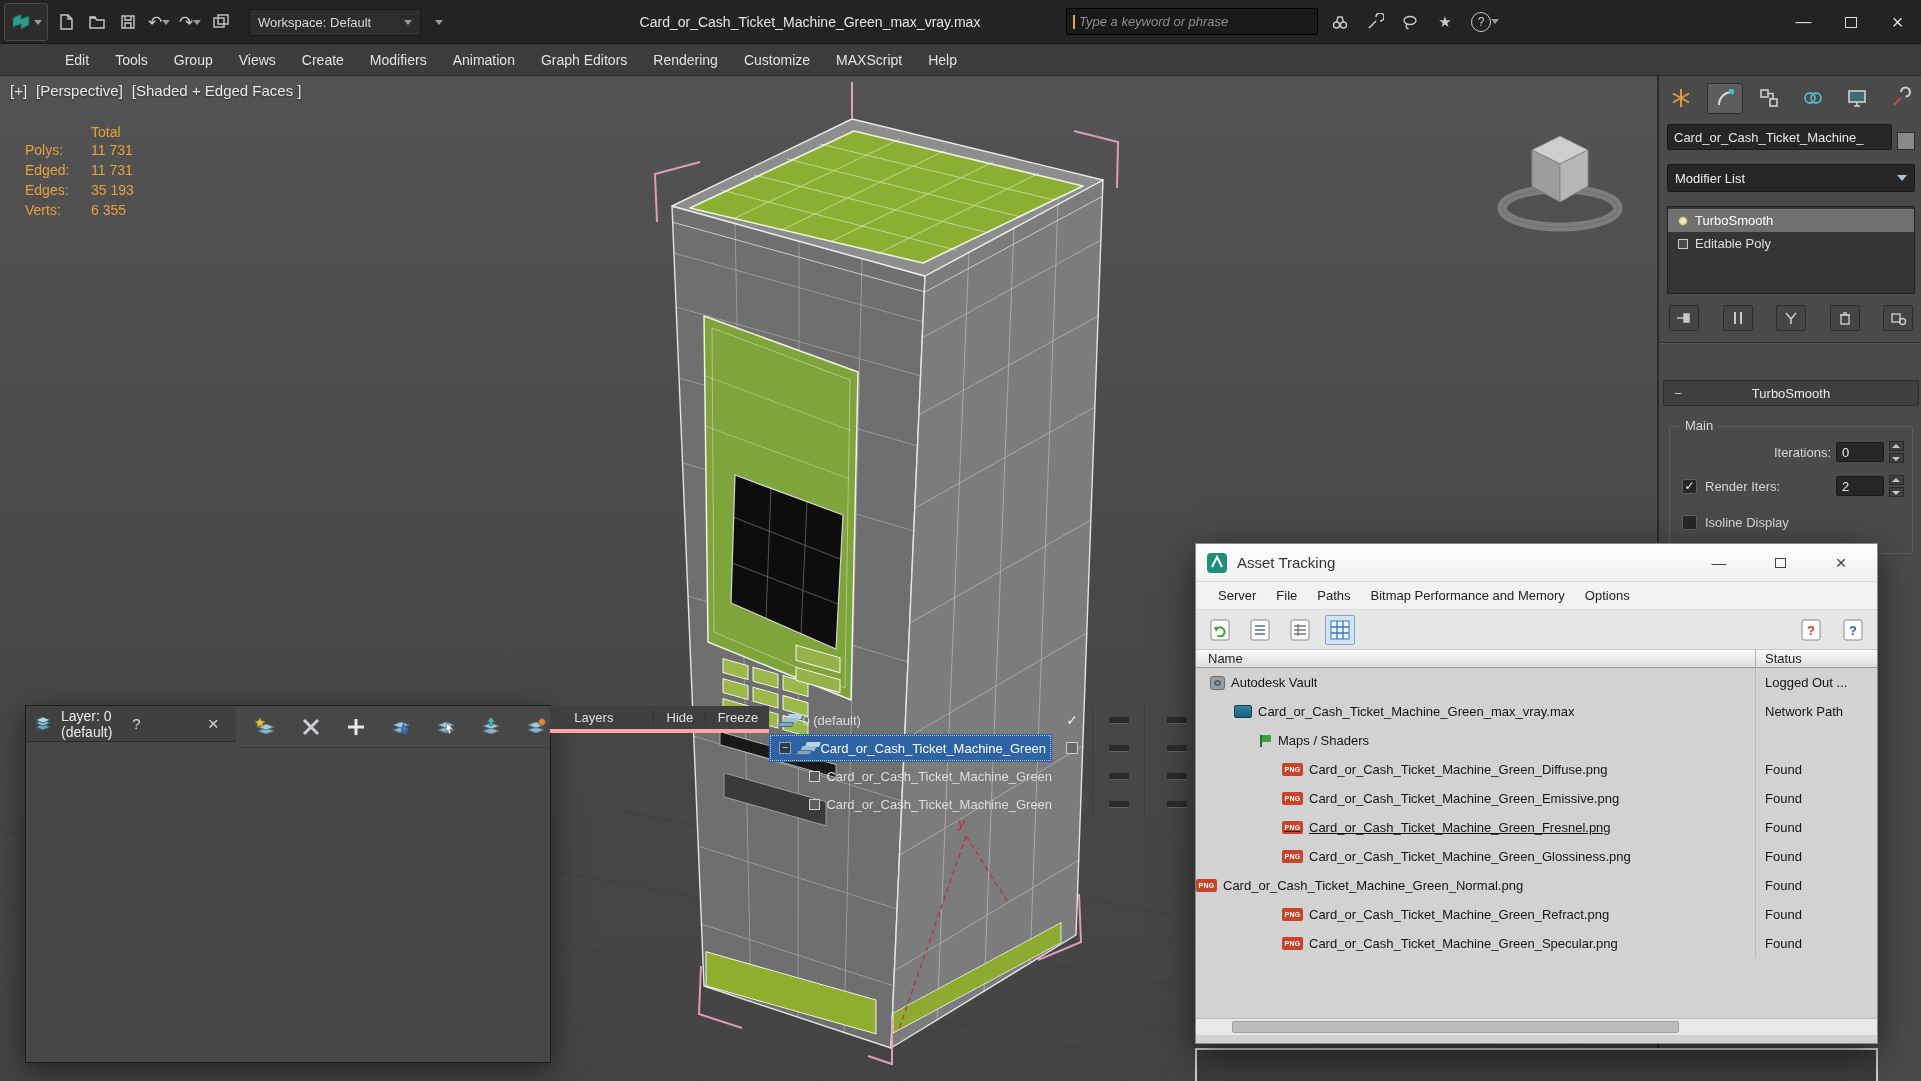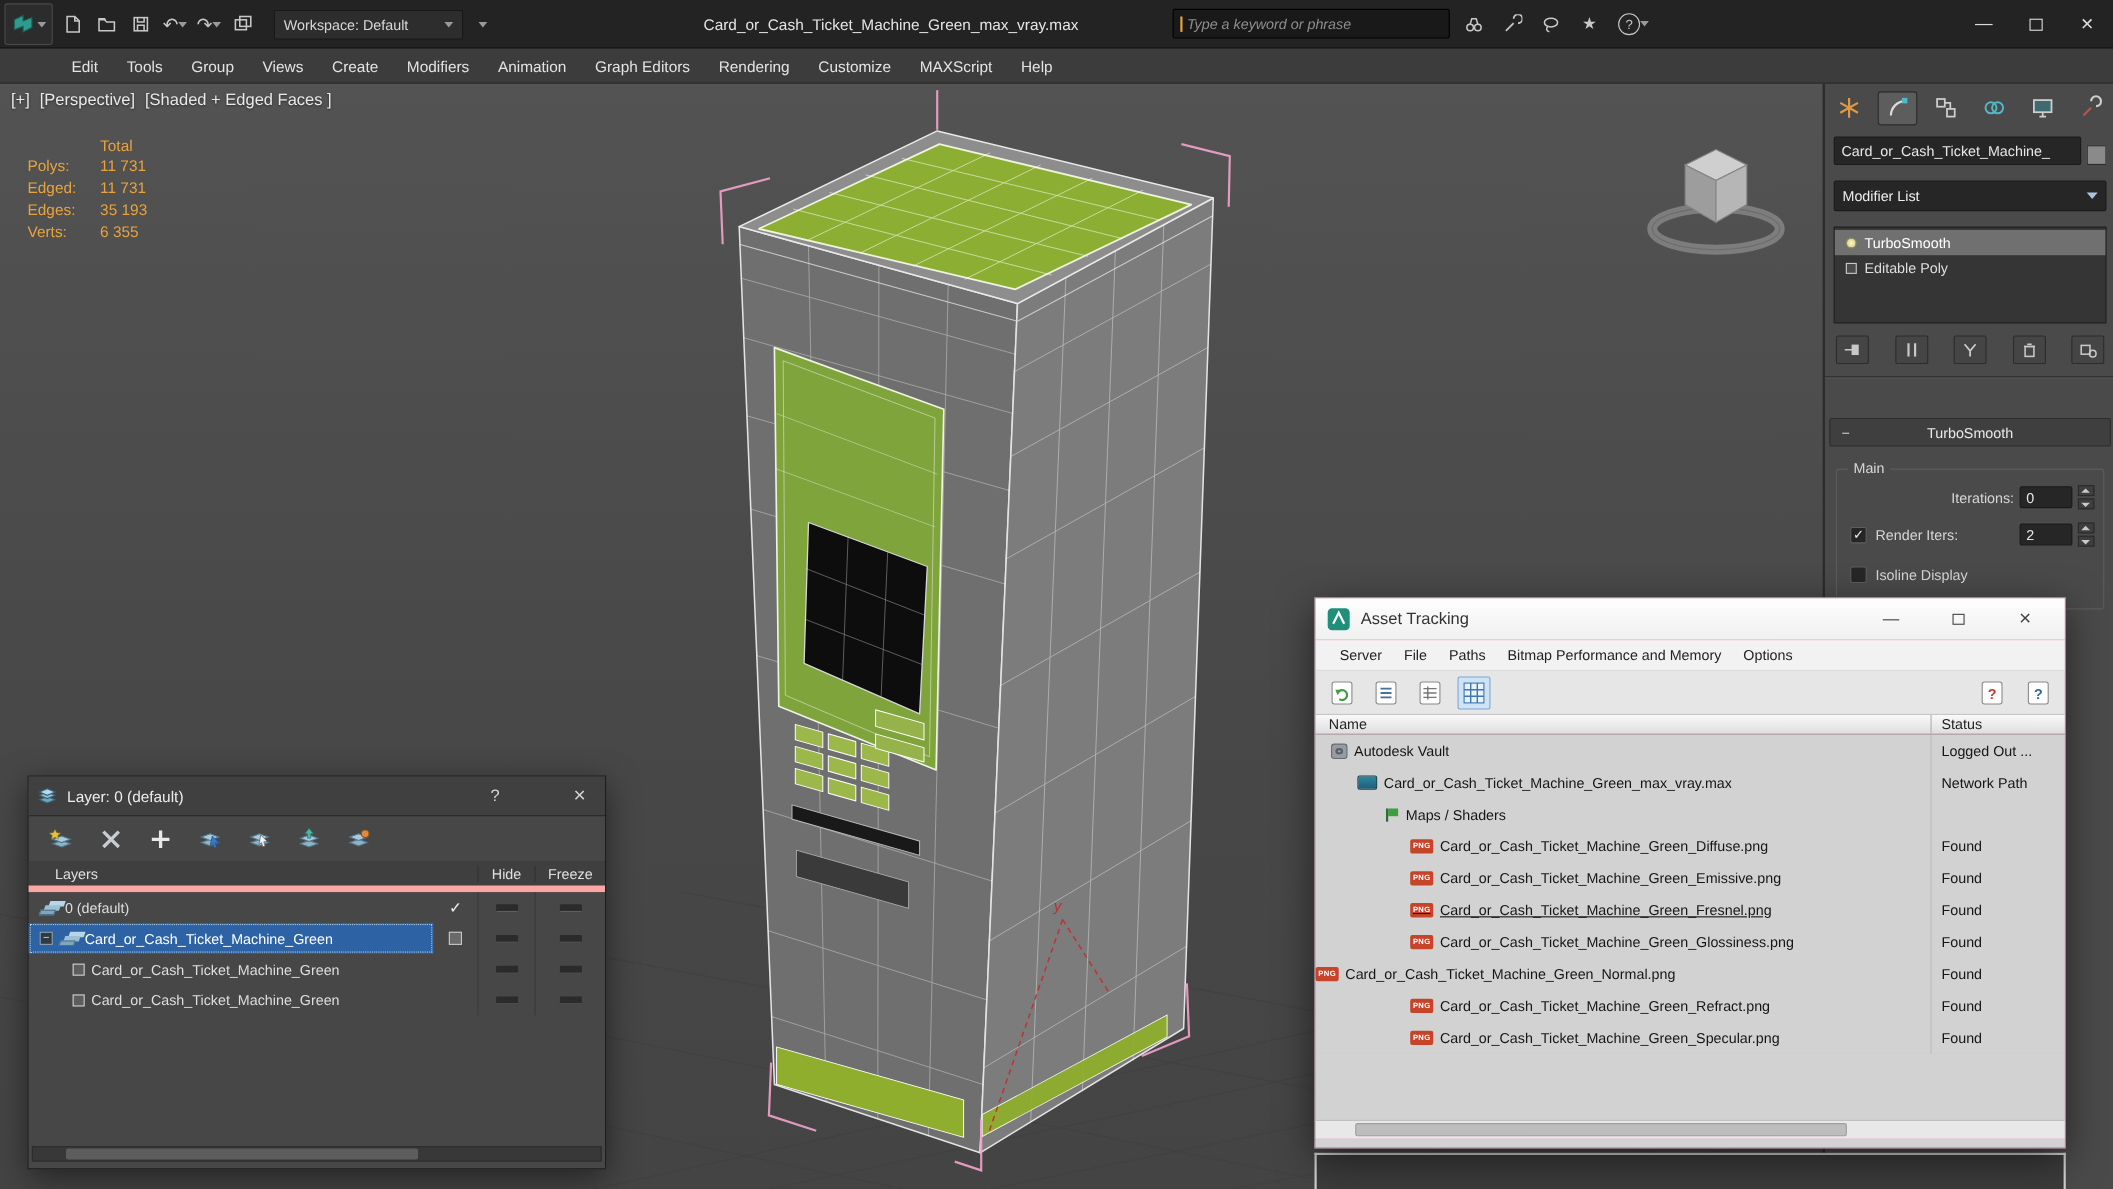--- a/index.html
+++ b/index.html
@@ -70,28 +70,28 @@
 .spin i{flex:1;background:#3e3e3e;border:1px solid #2a2a2a;position:relative}
 .spin i::after{content:"";position:absolute;left:2px;border-left:4px solid transparent;border-right:4px solid transparent}
 .spin .up::after{top:2px;border-bottom:4px solid #c9c9c9}
 .spin .dn::after{top:3px;border-top:4px solid #c9c9c9}
 .cb{width:15px;height:15px;background:#262626;border:1px solid #5e5e5e;border-radius:2px;display:flex;align-items:center;justify-content:center;flex:0 0 auto}
 .cb i{font-style:normal;color:#eee;font-size:12px;line-height:1;display:none}
 .cb.checked i{display:block}
 .push-r{margin-left:auto;display:flex;align-items:center;gap:5px}
 
 
-.layer-dlg{position:absolute;left:25px;top:705px;width:526px;height:358px;background:#474747;border:1px solid #1e1e1e;box-shadow:0 8px 28px rgba(0,0,0,.5);z-index:20;display:flex;flex-direction:column}
+.layer-dlg{position:absolute;left:25px;top:705px;width:526px;height:358px;background:#474747;border:1px solid #1e1e1e;box-shadow:0 8px 28px rgba(0,0,0,.5);z-index:20;display:flex;flex-direction:row}
 .ld-title{height:36px;background:#404040;border-bottom:1px solid #2b2b2b;display:flex;align-items:center;padding:0 8px;gap:9px}
 .ld-title .t{font-size:14px;color:#ececec;flex:1}
 .ld-btn{width:30px;height:26px;display:flex;align-items:center;justify-content:center;color:#d5d5d5;font-size:15px}
 .ld-help{margin-right:38px}
 .ld-tools{height:42px;display:flex;align-items:center;gap:17px;padding-left:16px;border-bottom:1px solid #3a3a3a}
 .ld-tool{width:28px;height:28px;display:flex;align-items:center;justify-content:center}
-.lyr-head{display:flex;height:27px;background:#3f3f3f;border-bottom:6px solid #fca5a5;font-size:13px;color:#e0e0e0;align-items:center}
+.lyr-head{display:flex;height:27px;background:#3f3f3f;border-bottom:4px solid #fca5a5;font-size:13px;color:#e0e0e0;align-items:center}
 .lh-name{flex:1;padding-left:24px}
 .lh-cur{width:40px}
 .lh-hide{width:52px;border-left:1px solid #333;text-align:center}
 .lh-freeze{width:64px;border-left:1px solid #333;text-align:center}
 .lyr-rows{flex:0 0 auto}
 .lyr-row{display:flex;height:28px;align-items:stretch;font-size:13px}
 .lyr-name{display:flex;align-items:center;gap:6px;padding-left:10px;flex:1;min-width:0}
 .lyr-name.obj{padding-left:40px}
 .lyr-name.sel{background:#2d63a5;outline:1px dotted #aecadd;outline-offset:-2px}
 .lyr-name.sel .lyr-label{color:#fff}

